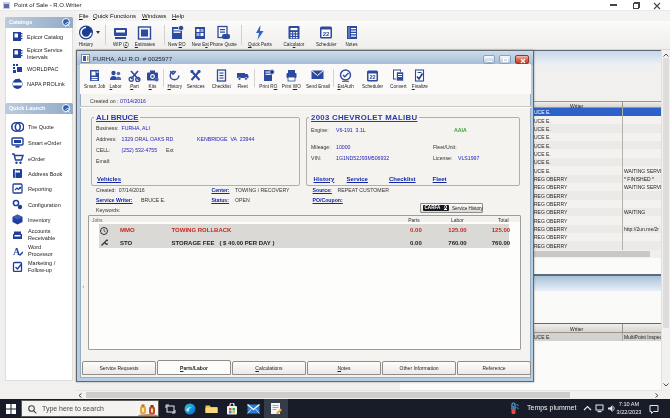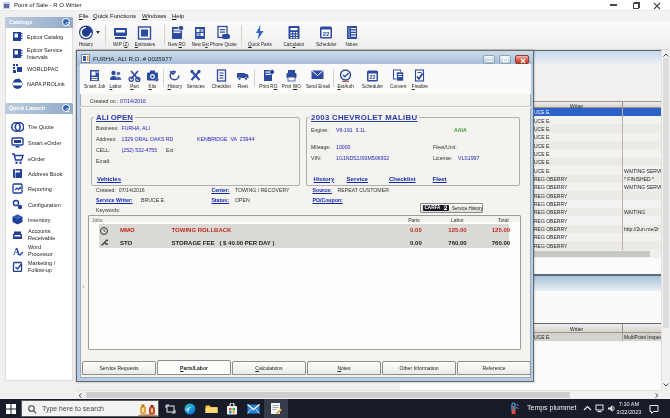--- a/index.html
+++ b/index.html
@@ -466,21 +466,21 @@
             <path d="M4 7.5 l2 2.5 L9.5 4.5" fill="none" stroke="#1e3d8f" stroke-width="1.6"></path>
           </svg>
       <div class="abs" style="left:324.9px;top:20px;width:30px;text-align:center;"><u>F</u>inalize</div>
     </div>
     <div class="abs" style="left:10px;top:33.5px;">Created on : <span style="color:#2222bb;">07/14/2016</span></div>
     <div class="abs" style="left:0;top:42px;width:450.6px;height:1px;background:#c9c7c3;"></div>
     <div class="abs" style="left:0;top:43px;width:450.6px;height:1px;background:#ffffff;"></div>
     <div id="roct">
 
       <div class="abs" style="left:11px;top:53px;width:208.5px;height:68.5px;border:1px solid #b1afab;border-radius:2px;"></div>
-      <div class="abs" style="left:14px;top:48.5px;padding:0 2px;background:#f4f3f0;font-size:7.8px;font-weight:bold;color:#2b3aa6;text-decoration:underline;">ALI OPEN</div>
+      <div class="abs" style="left:14px;top:48.5px;padding:0 2px;background:#f4f3f0;font-size:7.8px;font-weight:bold;color:#2b3aa6;text-decoration:underline;">ALI BRUCE</div>
       <div class="abs" style="left:16px;top:61px;">Business:</div>
           <div class="abs blue" style="left:41.6px;top:61px;">FURHA, ALI</div>
       <div class="abs" style="left:16px;top:72px;">Address:</div>
           <div class="abs blue" style="left:41.6px;top:72px;">1329 ORAL OAKS RD</div>
           <div class="abs blue" style="left:117px;top:72px;">KENBRIDGE&nbsp;&nbsp;VA&nbsp;&nbsp;23944</div>
       <div class="abs" style="left:16px;top:83px;">CELL:</div>
           <div class="abs blue" style="left:41.6px;top:83px;">(252) 532-4755</div>
           <div class="abs" style="left:86px;top:83px;">Ext</div>
       <div class="abs" style="left:16px;top:94px;">Email:</div>
       <div class="abs link" style="left:17px;top:112px;font-size:6px;">Vehicles</div>

